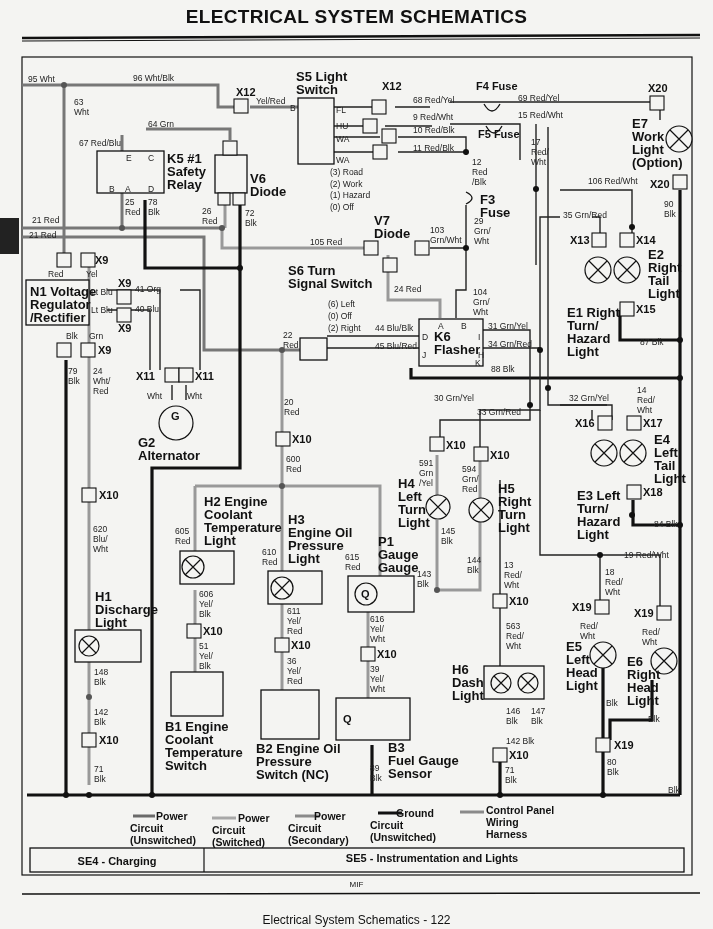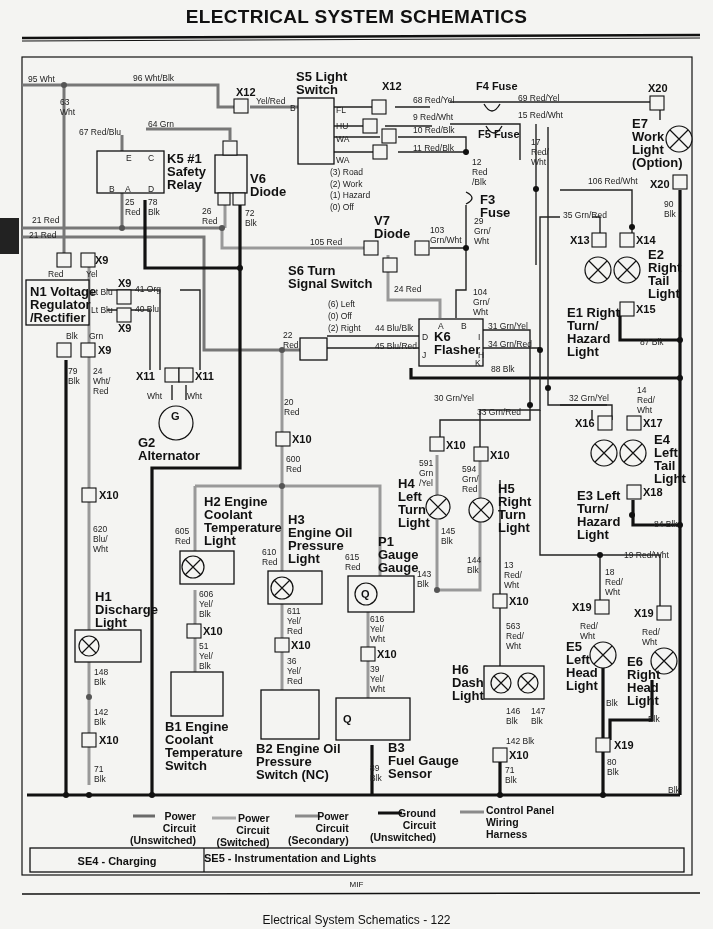--- a/index.html
+++ b/index.html
@@ -4,21 +4,21 @@
 <style>
   html,body{margin:0;padding:0;background:#f4f4f2;}
   body{width:713px;height:929px;position:relative;overflow:hidden;font-family:"Liberation Sans",sans-serif;color:#111;}
   .abs{position:absolute;white-space:nowrap;}
   .title{left:0;width:713px;top:6px;text-align:center;font-weight:bold;font-size:19px;letter-spacing:0.3px;}
   .w{font-size:8.5px;line-height:10px;color:#222;}
   .c{font-size:11px;font-weight:bold;line-height:12px;}
   .cl{font-size:13px;font-weight:bold;line-height:13px;}
   svg{position:absolute;left:0;top:0;}
   .tab{left:0;top:218px;width:19px;height:36px;background:#222;}
-  .legend{font-size:10.5px;font-weight:bold;text-align:right;line-height:12px;}
+  .legend{font-size:10.5px;font-weight:bold;text-align:left;line-height:12px;}
   .sect{font-size:11px;font-weight:bold;}
   .footer{left:0;width:713px;top:913px;text-align:center;font-size:12px;}
   .mif{left:0;width:713px;top:880px;text-align:center;font-size:8px;}
 </style>
 </head>
 <body>
 
 <div class="abs tab"></div>
 <div class="abs title">ELECTRICAL   SYSTEM SCHEMATICS</div>
 
@@ -459,25 +459,25 @@
 <span class="abs c" style="left:636px;top:303px">X15</span>
 <span class="abs c" style="left:575px;top:417px">X16</span>
 <span class="abs c" style="left:643px;top:417px">X17</span>
 <span class="abs c" style="left:643px;top:486px">X18</span>
 <span class="abs c" style="left:572px;top:601px">X19</span>
 <span class="abs c" style="left:634px;top:607px">X19</span>
 <span class="abs c" style="left:614px;top:739px">X19</span>
 
 <span class="abs w" style="left:28px;top:74px">95 Wht</span>
 <span class="abs w" style="left:133px;top:73px">96 Wht/Blk</span>
-<div class="abs w" style="left:60px;top:97px">
+<div class="abs w" style="left:74px;top:97px">
     <div>63</div>
     <div>Wht</div>
   </div>
-<span class="abs w" style="left:79px;top:127px">67 Red/Blu</span>
+<span class="abs w" style="left:79px;top:138px">67 Red/Blu</span>
 <span class="abs w" style="left:148px;top:119px">64 Grn</span>
 <span class="abs w" style="left:256px;top:96px">Yel/Red</span>
 <div class="abs w" style="left:125px;top:197px">
     <div>25</div>
     <div>Red</div>
   </div>
 <div class="abs w" style="left:148px;top:197px">
     <div>78</div>
     <div>Blk</div>
   </div>
@@ -725,16 +725,16 @@
     <div>Circuit</div>
     <div>(Unswitched)</div>
   </div>
 <div class="abs legend" style="left:486px;top:804px;text-align:left">
     <div>Control Panel</div>
     <div>Wiring</div>
     <div>Harness</div>
   </div>
 
 <div class="abs sect" style="left:30px;width:174px;top:855px;text-align:center">SE4 - Charging</div>
-<div class="abs sect" style="left:204px;width:456px;top:852px;text-align:left">SE5 - Instrumentation and Lights</div>
+<div class="abs sect" style="left:204px;width:456px;top:852px;text-align:center">SE5 - Instrumentation and Lights</div>
 
 <div class="abs mif">MIF</div>
 <div class="abs footer">Electrical   System Schematics  - 122</div>
 
 </body></html>

